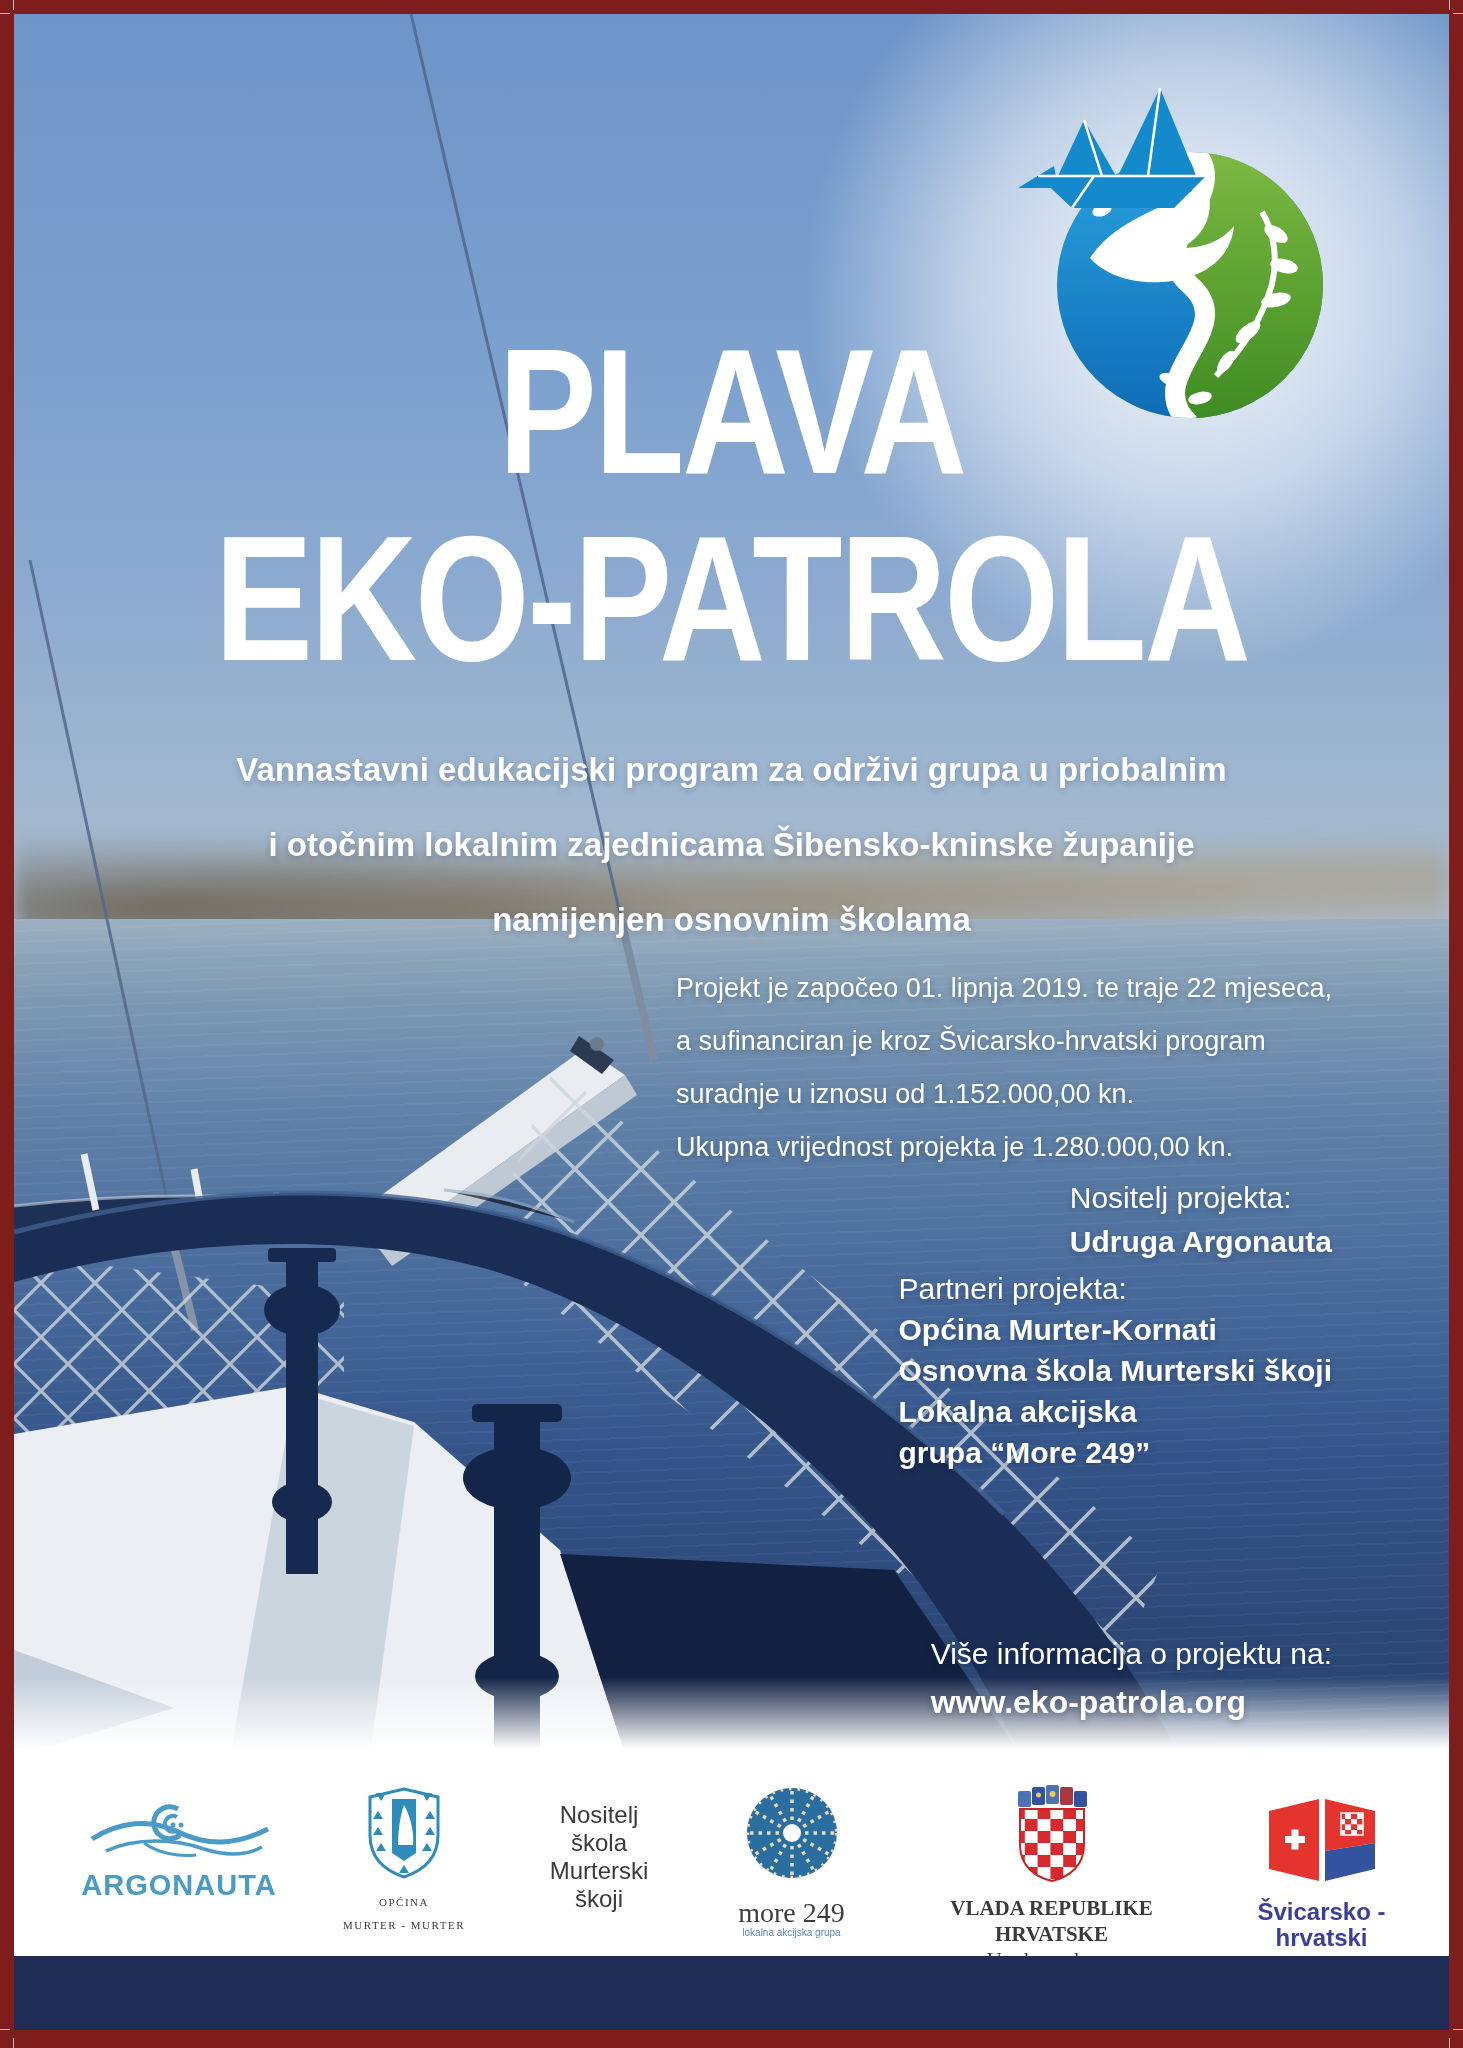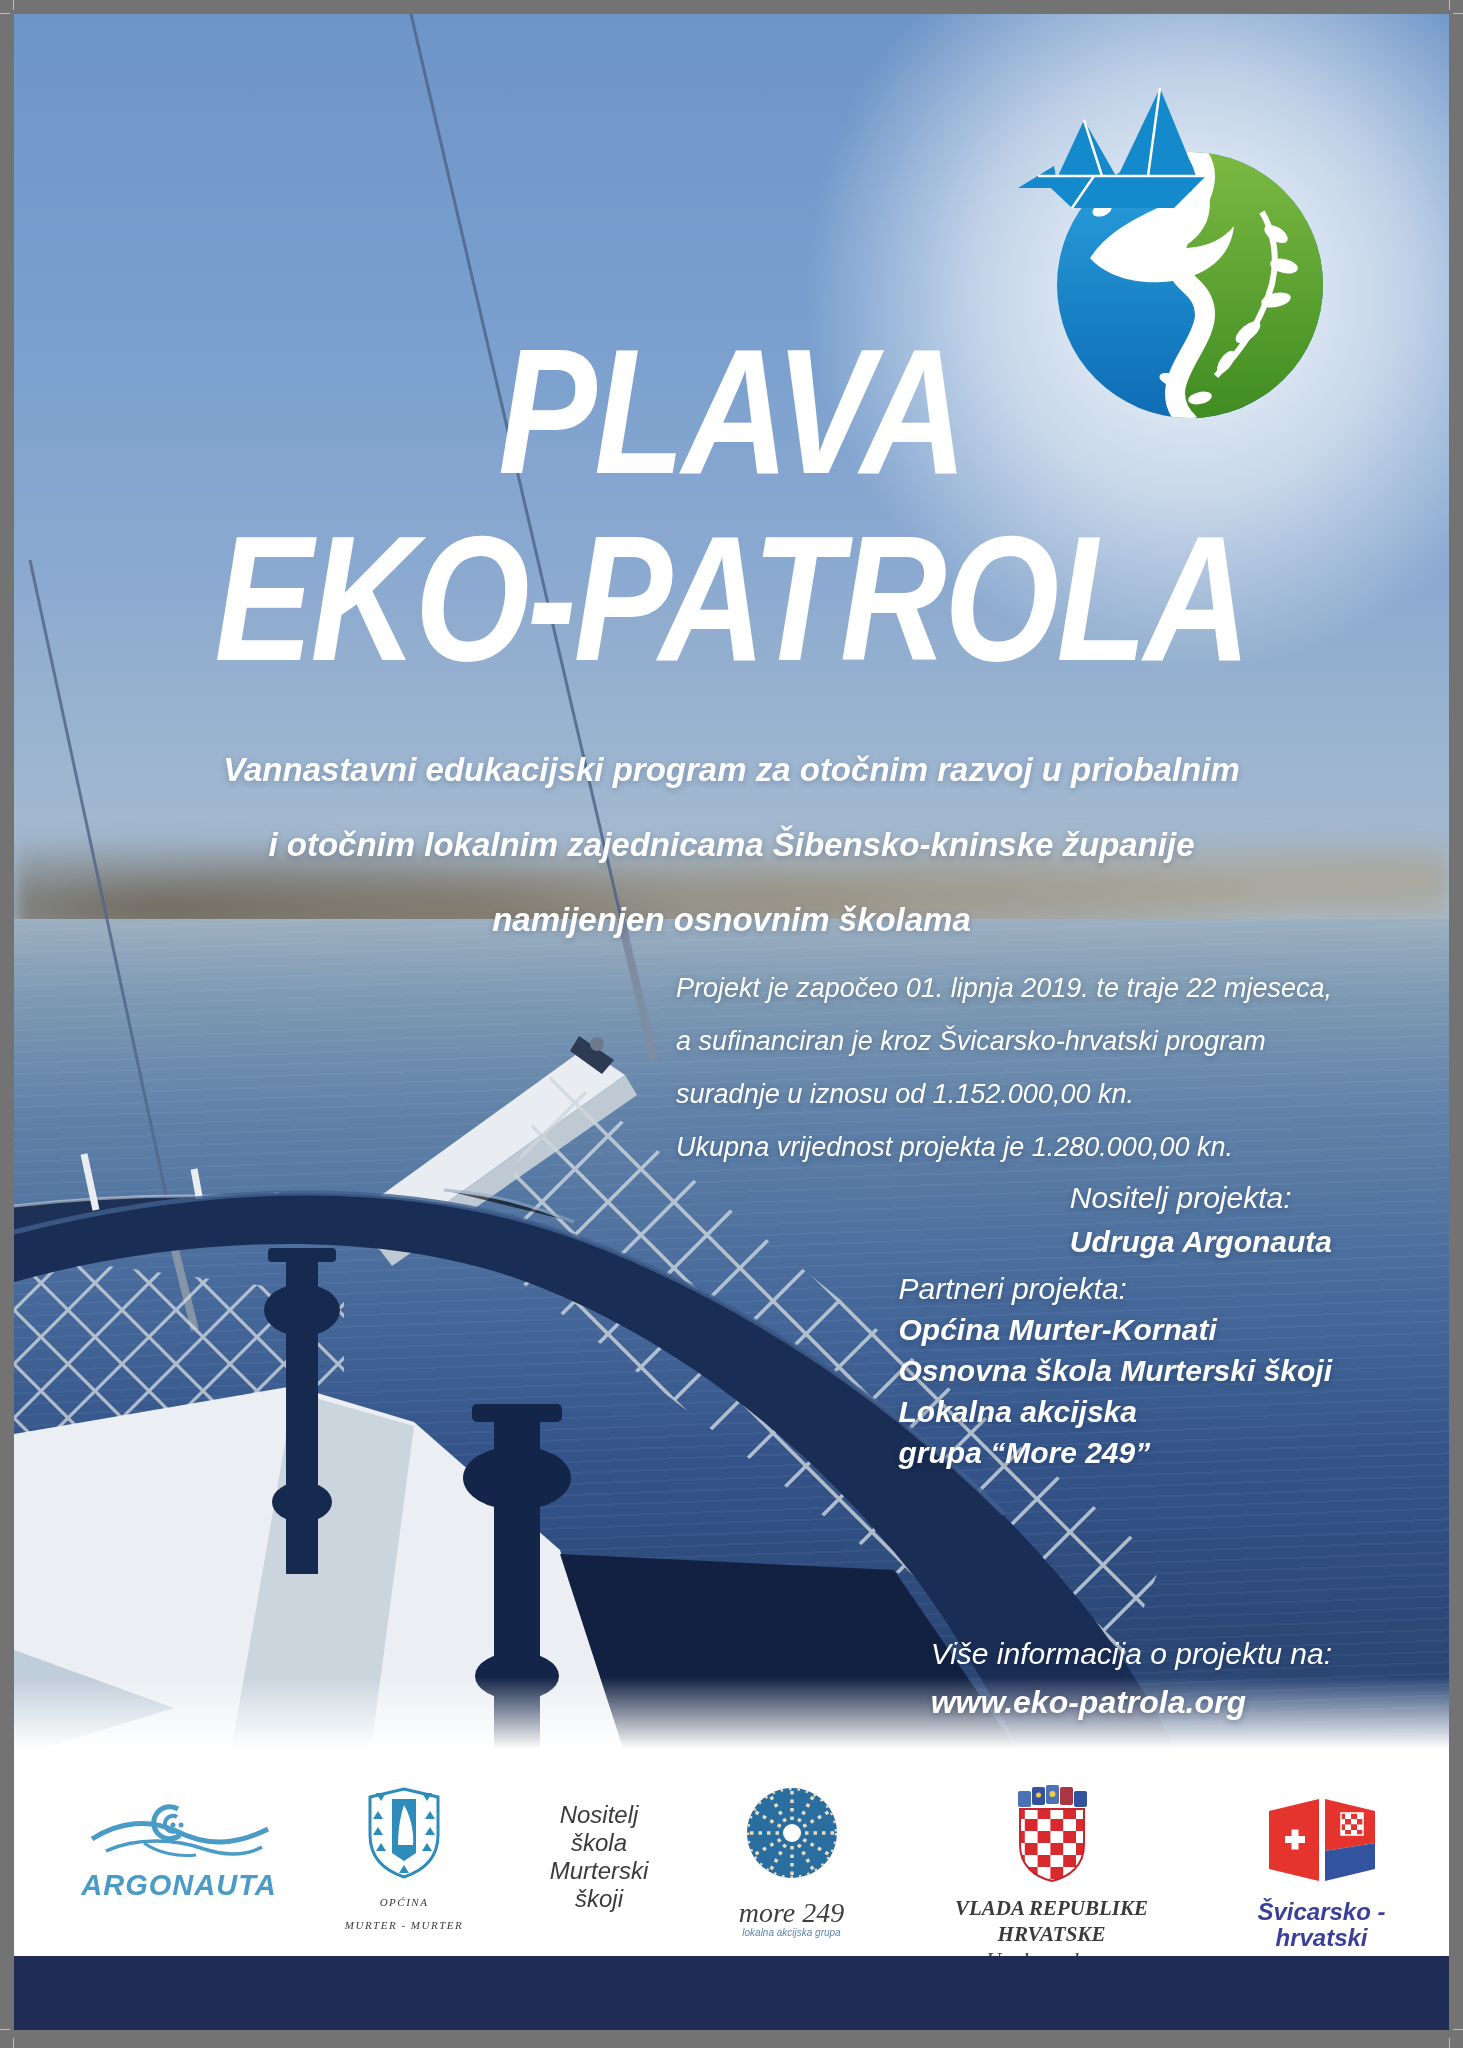--- a/index.html
+++ b/index.html
@@ -1,17 +1,17 @@
 <!DOCTYPE html>
 <html><head>
 <meta charset="utf-8">
 <style>
   html,body{margin:0;padding:0;background:#fff;}
-  .page{position:relative;width:1463px;height:2048px;background:#737373;overflow:hidden;
-        font-family:"Liberation Sans",sans-serif;font-style:italic;}
+  .page{position:relative;width:1463px;height:2048px;background:#7f1d1d;overflow:hidden;
+        font-family:"Liberation Sans",sans-serif;}
   
   .photo{position:absolute;left:14px;top:14px;width:1435px;height:1743px;overflow:hidden;background:#7fa2cf;}
   .sky{position:absolute;left:0;top:0;right:0;height:1000px;
        background:linear-gradient(180deg,#6e95c7 0%,#799fce 30%,#8aa9d0 55%,#9db5cf 75%,#b2c3d2 100%);}
   .glow{position:absolute;left:776px;top:-129px;width:800px;height:800px;
         background:radial-gradient(circle,rgba(255,255,255,.95) 0%,rgba(255,255,255,.55) 38%,rgba(255,255,255,0) 68%);}
   .land{position:absolute;left:0;top:795px;width:100%;height:165px;filter:blur(9px);
         background:
           radial-gradient(55% 65% at 10% 60%, rgba(104,94,78,.85), rgba(104,94,78,0) 70%),
           radial-gradient(42% 60% at 32% 62%, rgba(136,124,104,.8), rgba(136,124,104,0) 72%),
@@ -166,21 +166,21 @@
       <path d="M150,8 L138,96 M74,40 L92,96 M62,128 L84,96 M28,96 L196,96" stroke="#fff" stroke-width="2.5" fill="none"></path>
     </g>
   </svg>
 
   <div class="titles">
     <div class="t1">PLAVA</div>
     <div class="t2">EKO-PATROLA</div>
   </div>
 
   <div class="subtitle">
-    <div>Vannastavni edukacijski program za otočnim razvoj u priobalnim</div>
+    <div>Vannastavni edukacijski program za održivi grupa u priobalnim</div>
     <div>i otočnim lokalnim zajednicama Šibensko-kninske županije</div>
     <div>namijenjen osnovnim školama</div>
   </div>
 
   <div class="rblock ptext">
     <div>Projekt je započeo 01. lipnja 2019. te traje 22 mjeseca,</div>
     <div>a sufinanciran je kroz Švicarsko-hrvatski program</div>
     <div>suradnje u iznosu od 1.152.000,00 kn.</div>
     <div>Ukupna vrijednost projekta je 1.280.000,00 kn.</div>
   </div>

